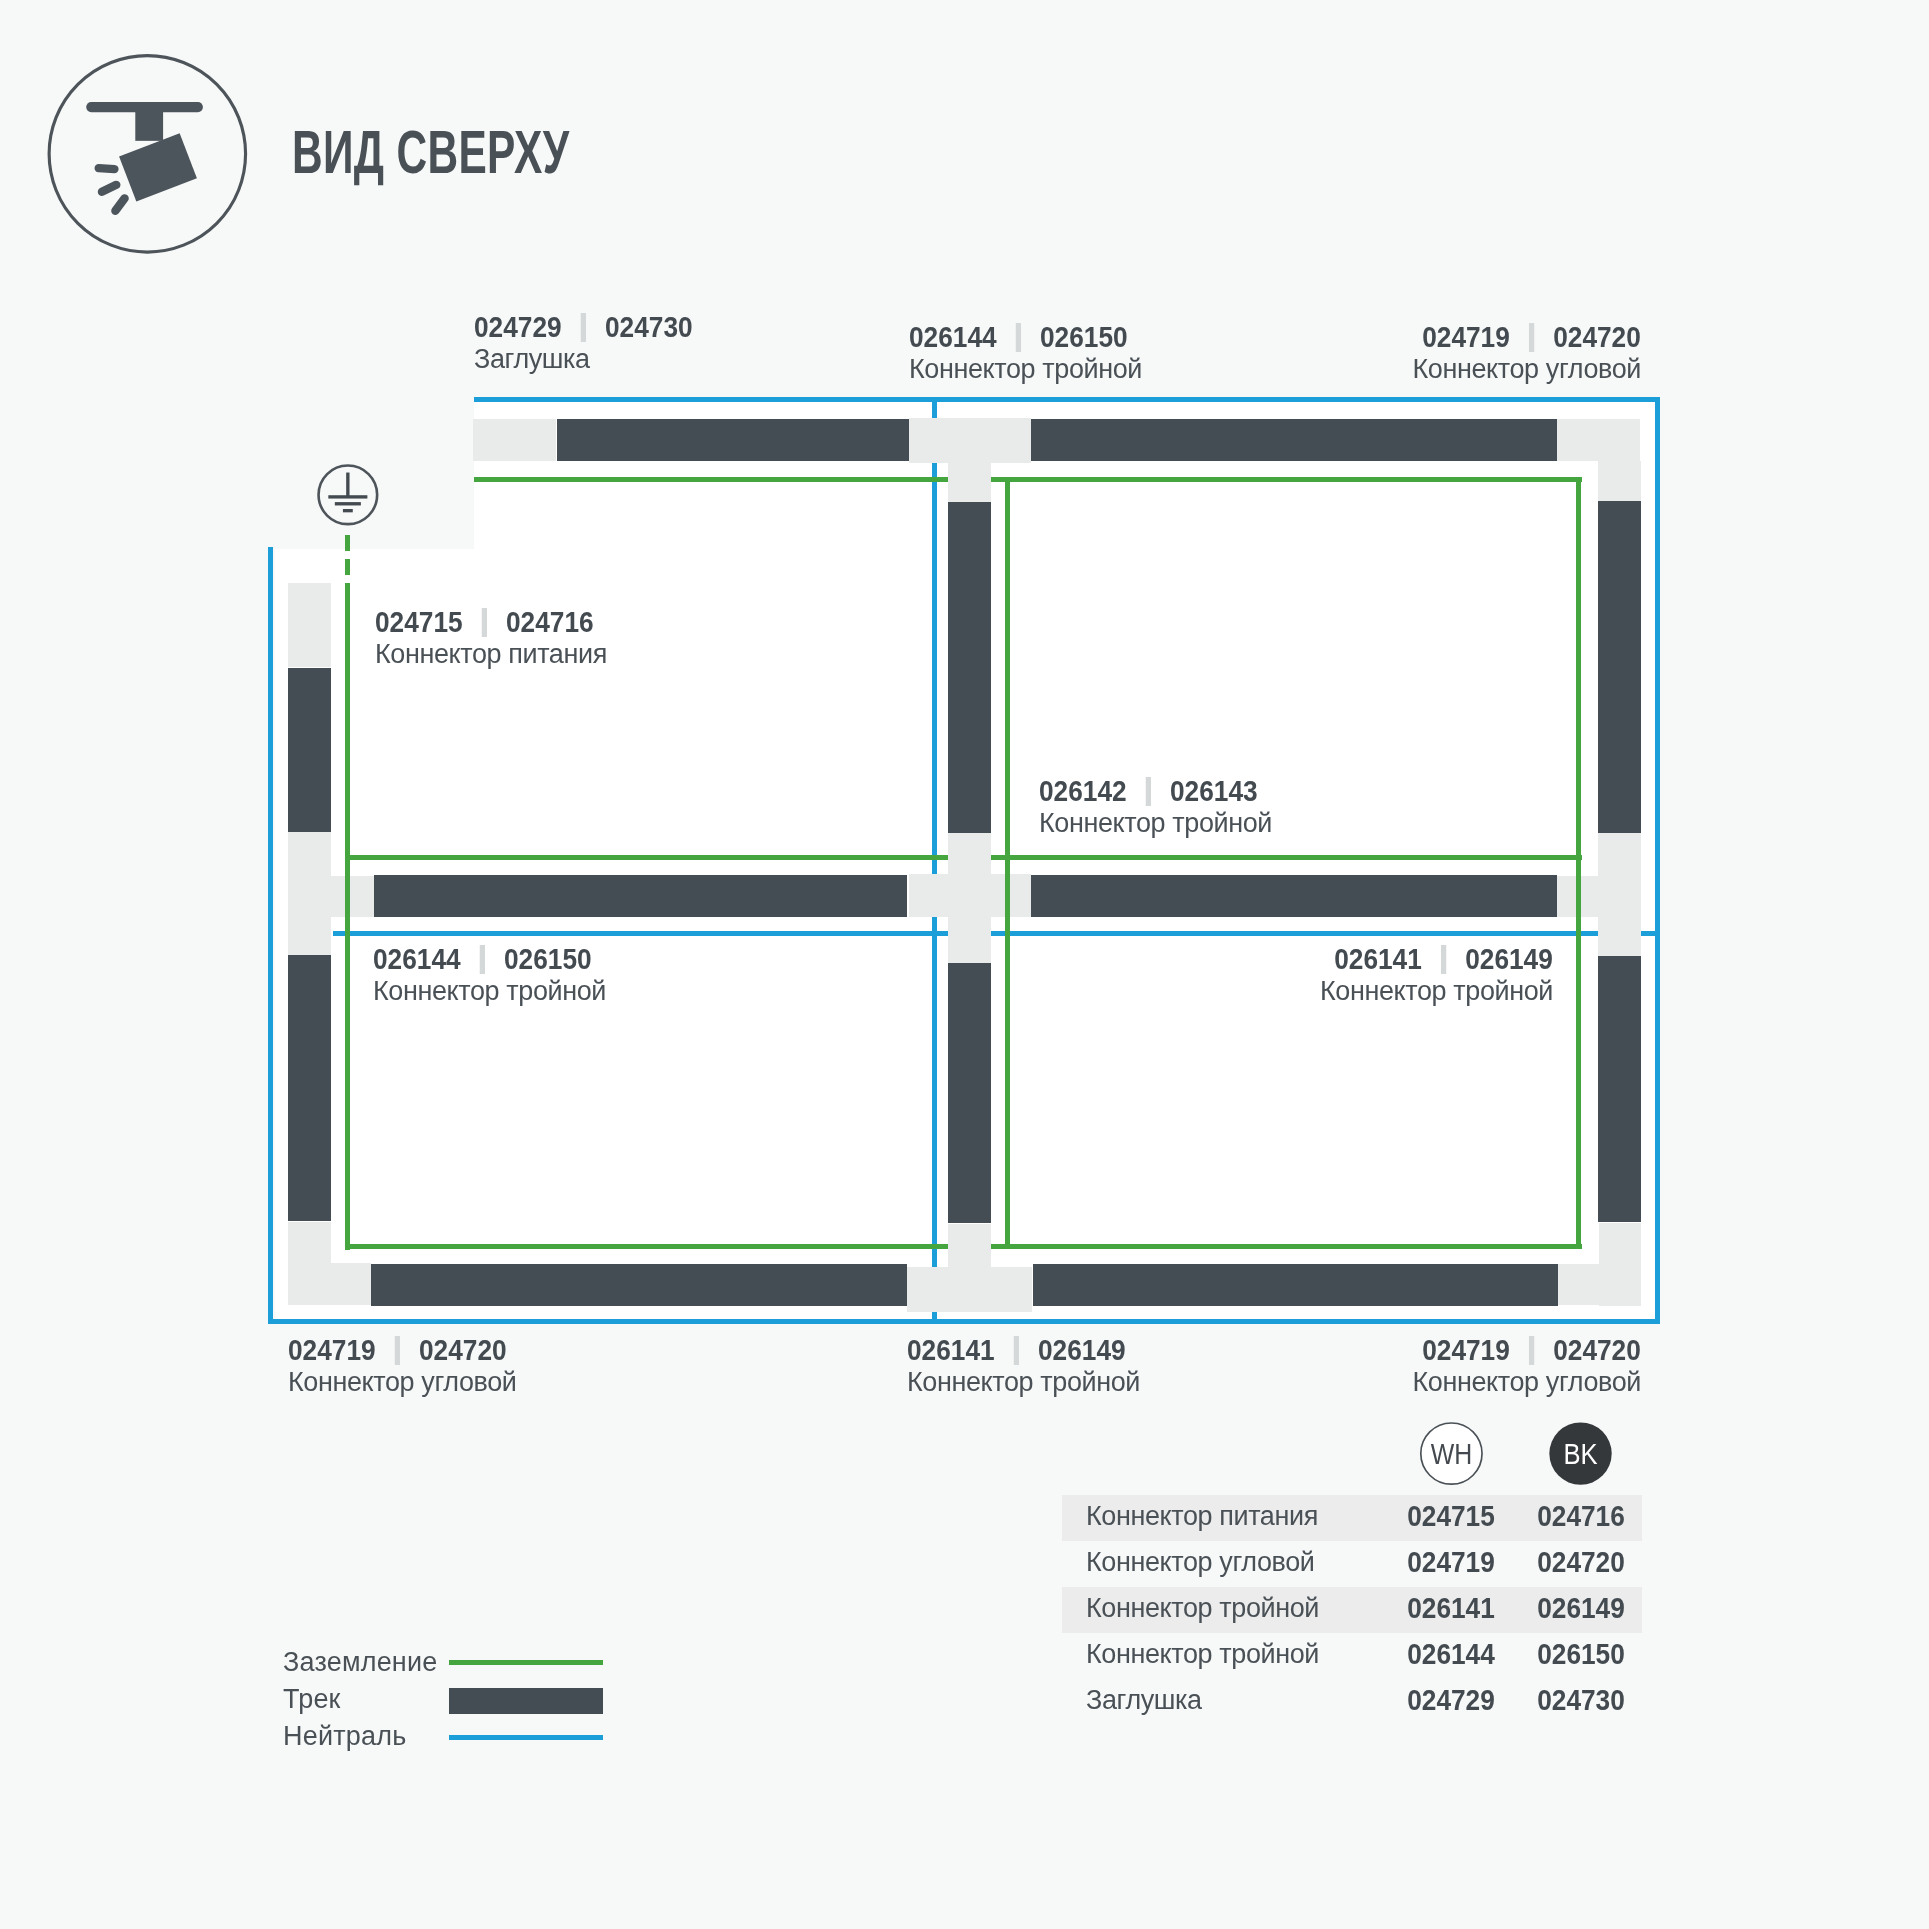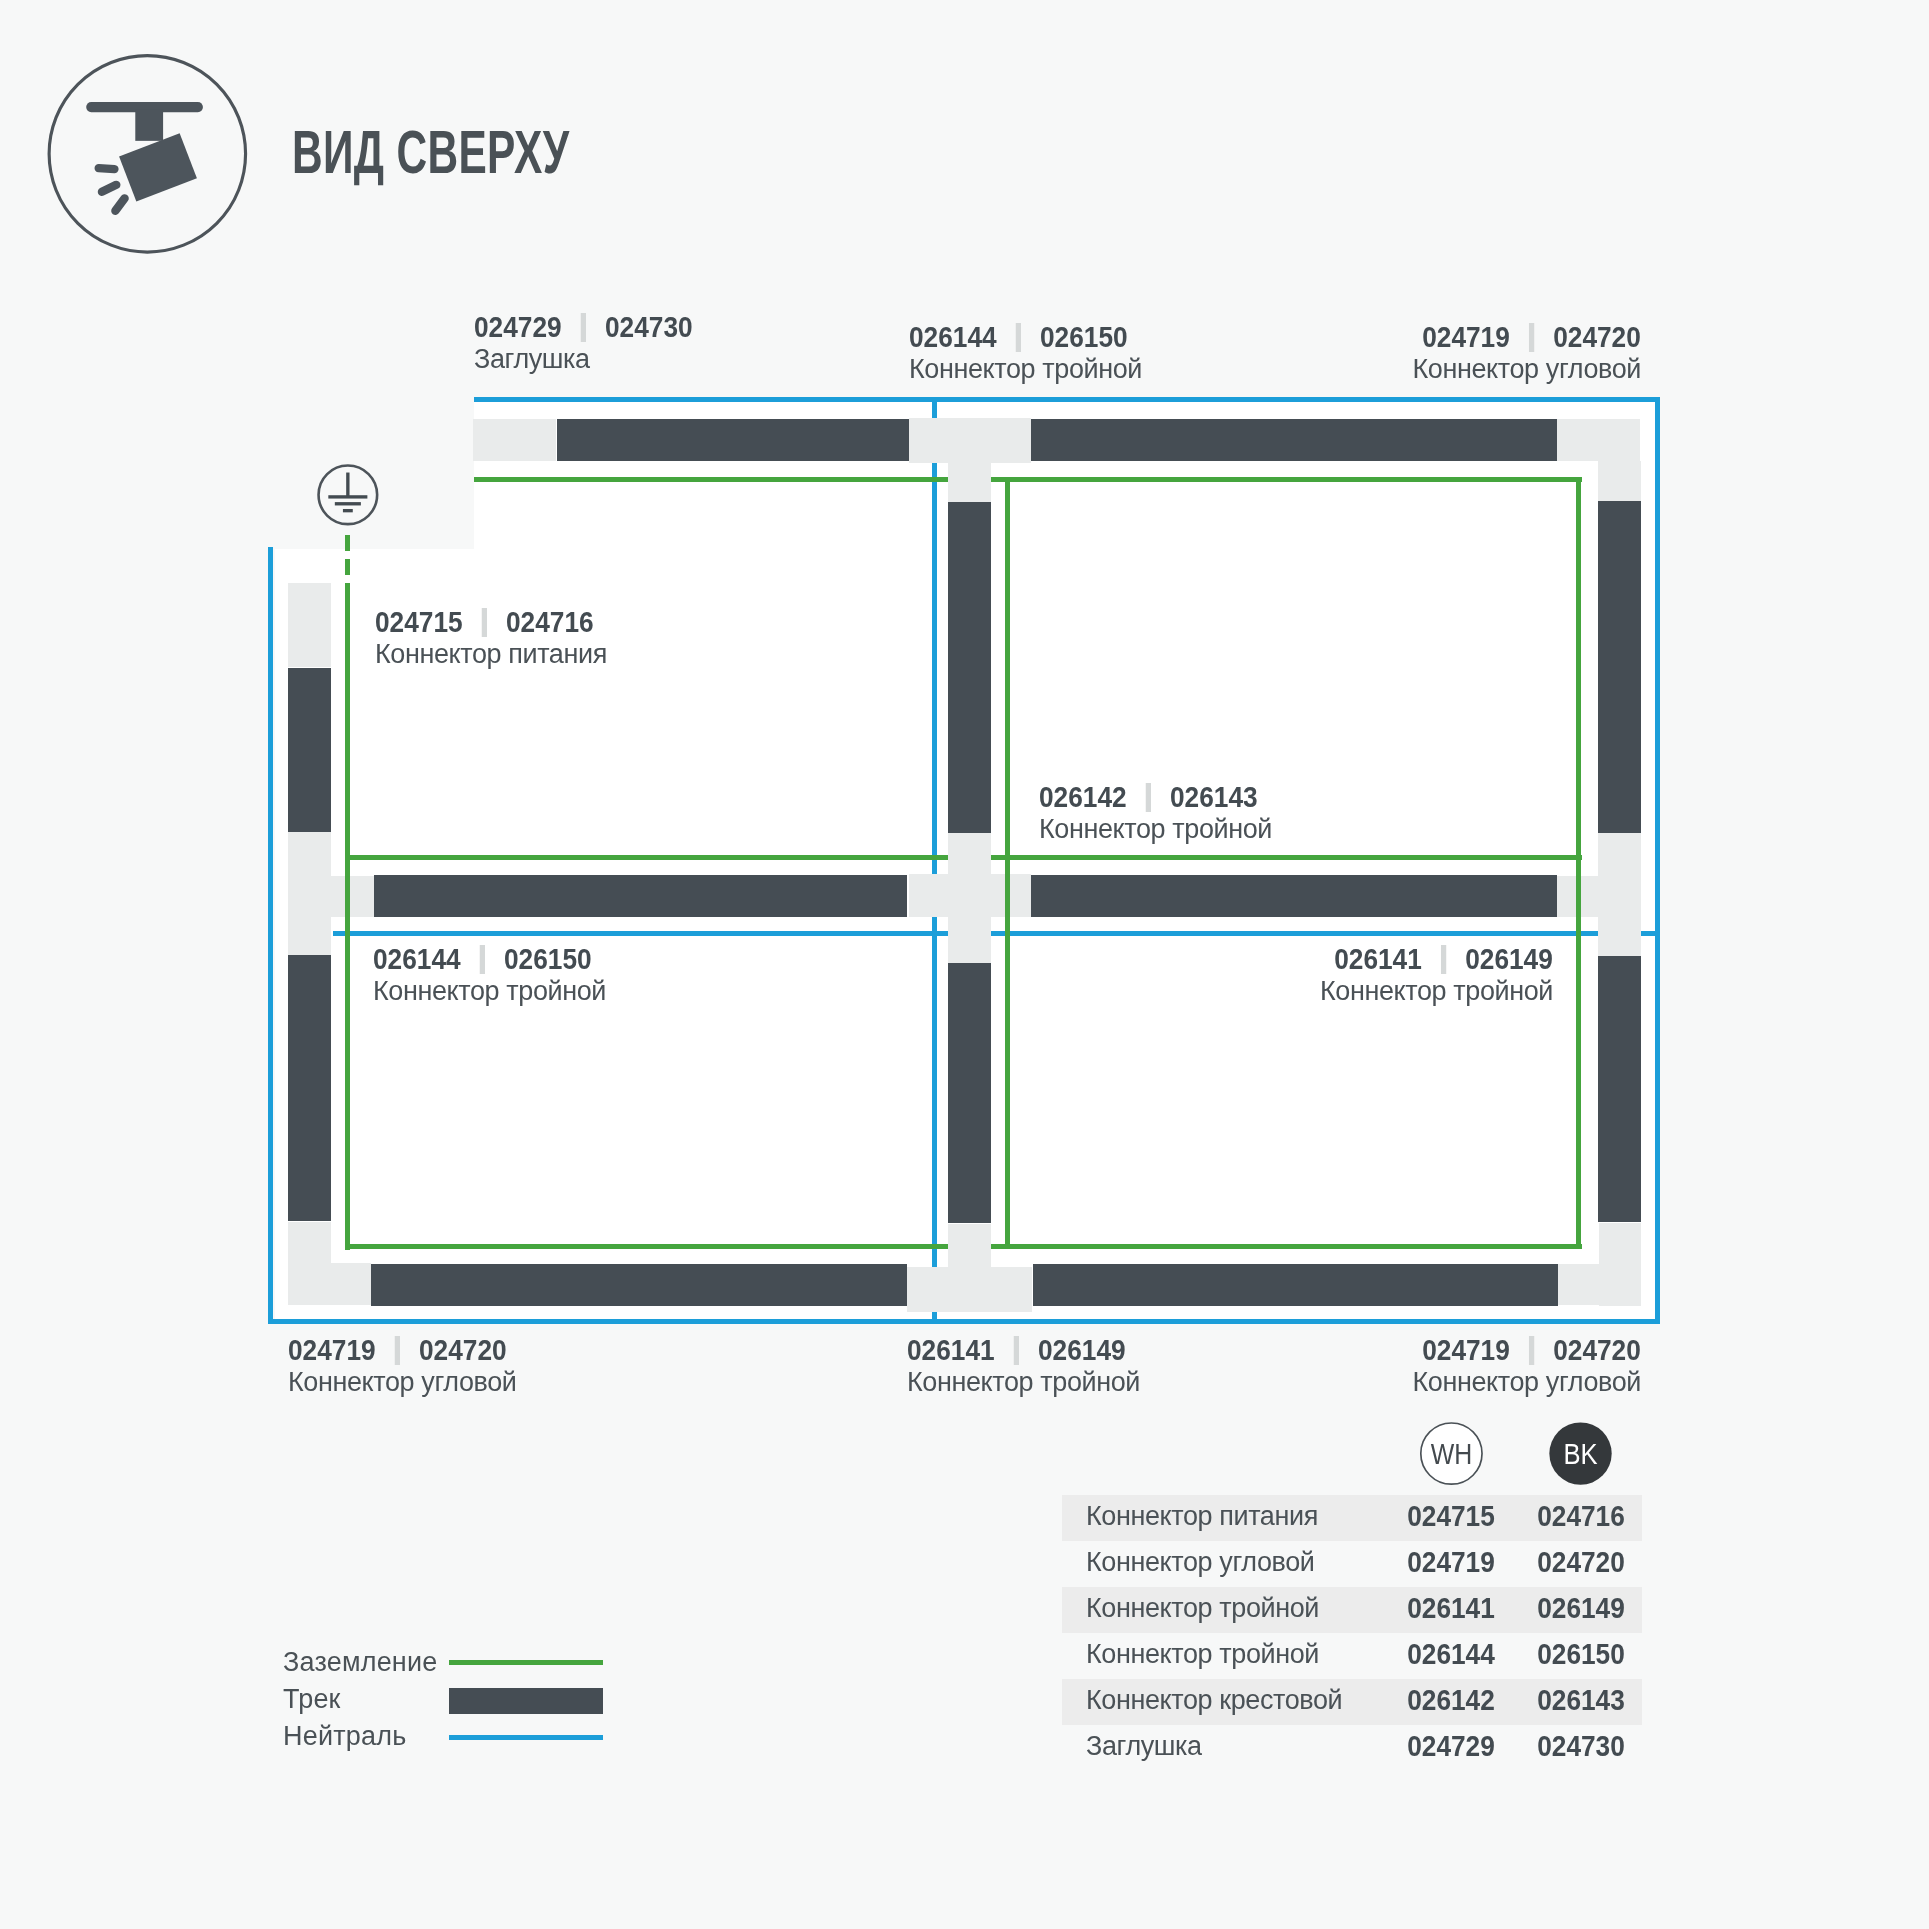--- a/index.html
+++ b/index.html
@@ -126,21 +126,21 @@
 </div>
 <div class="lbl r" style="right:288px;top:321px;">
   <div class="n">024719<span class="sep"></span>024720</div>
   <div class="t">Коннектор угловой</div>
 </div>
 
 <div class="lbl" style="left:375px;top:606px;">
   <div class="n">024715<span class="sep"></span>024716</div>
   <div class="t">Коннектор питания</div>
 </div>
-<div class="lbl" style="left:1039px;top:775px;margin-top:6px;">
+<div class="lbl" style="left:1039px;top:775px;">
   <div class="n">026142<span class="sep"></span>026143</div>
   <div class="t">Коннектор тройной</div>
 </div>
 <div class="lbl" style="left:373px;top:943px;">
   <div class="n">026144<span class="sep"></span>026150</div>
   <div class="t">Коннектор тройной</div>
 </div>
 <div class="lbl r" style="right:376px;top:943px;">
   <div class="n">026141<span class="sep"></span>026149</div>
   <div class="t">Коннектор тройной</div>
@@ -186,25 +186,20 @@
     </div>
   <div class="trow g">
       <span class="tn">Коннектор тройной</span>
       <span class="c1">026141</span>
       <span class="c2">026149</span>
     </div>
   <div class="trow">
       <span class="tn">Коннектор тройной</span>
       <span class="c1">026144</span>
       <span class="c2">026150</span>
-    </div>
-  <div class="trow g">
-      <span class="tn">Коннектор крестовой</span>
-      <span class="c1">026142</span>
-      <span class="c2">026143</span>
     </div>
   <div class="trow">
       <span class="tn">Заглушка</span>
       <span class="c1">024729</span>
       <span class="c2">024730</span>
     </div>
 </div>
 <style>
   .trow{position:relative;height:46px;}
   .trow.g{background:#ececec;}

